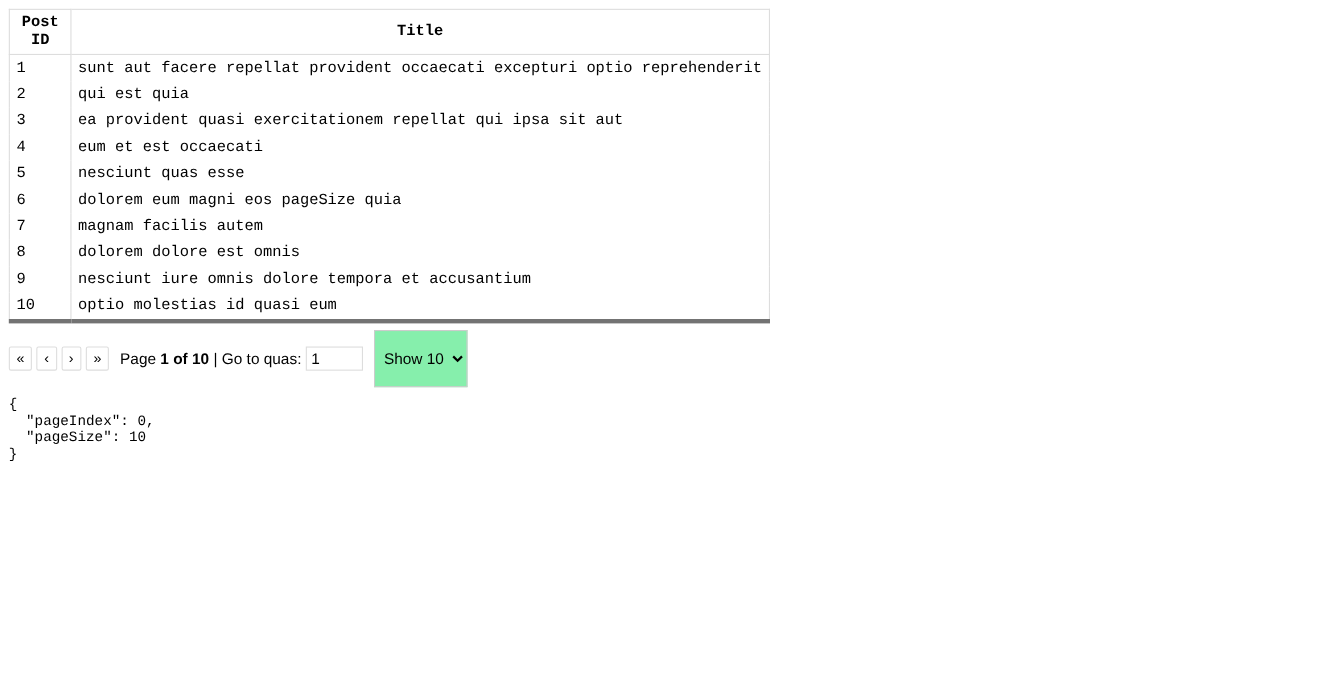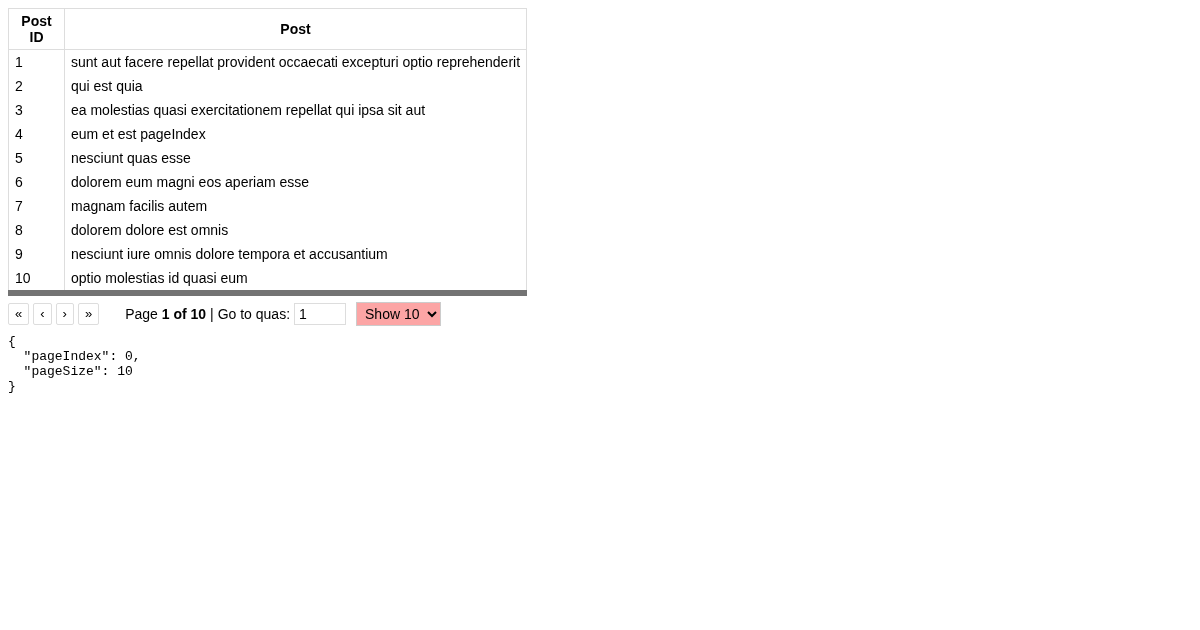--- a/index.html
+++ b/index.html
@@ -8,36 +8,37 @@
     body {
       margin: 0;
       padding: 8px;
       font-family: -apple-system, BlinkMacSystemFont, "Segoe UI", Helvetica, Arial, sans-serif;
       font-size: 14px;
       color: #000;
       background: #fff;
     }
     table {
       border-collapse: collapse;
+      font-family: Liberation Mono, monospace;
     }
     thead th {
       border: 1px solid #ddd;
       padding: 4px 6px;
       font-weight: 700;
       text-align: center;
       background: #fff;
     }
     tbody td {
       border-left: 1px solid #ddd;
       border-right: 1px solid #ddd;
       padding: 4px 6px;
       text-align: left;
     }
     tbody tr:last-child td {
-      border-bottom: 6px solid #737373;
+      border-bottom: 4px solid #737373;
     }
     thead th:first-child {
       width: 56px;
     }
     .pagination {
       display: flex;
       align-items: center;
       gap: 4px;
       margin-top: 6px;
       flex-wrap: wrap;
@@ -46,81 +47,81 @@
       border: 1px solid #ddd;
       background: #fff;
       padding: 2px 6px;
       font-size: 13px;
       line-height: 16px;
       cursor: pointer;
       font-family: inherit;
       border-radius: 2px;
     }
     .pg-text {
-      margin-left: 22px;
+      margin-left: 6px;
     }
     .pg-strong {
       font-weight: 700;
     }
     .pg-input {
       width: 52px;
       border: 1px solid #ddd;
       padding: 2px 4px;
       font-size: 14px;
       font-family: inherit;
     }
     .pg-select {
       border: 1px solid #ccc;
-      background: #fca5a5;
-      padding: 2px 4px;
+      background: #86efac;
+      padding: 16px 4px;
       font-size: 14px;
       font-family: inherit;
       margin-left: 6px;
     }
     pre.debug {
       font-family: "Courier New", Courier, monospace;
       font-size: 13px;
       margin: 8px 0 0 0;
       white-space: pre;
     }
   </style>
 </head>
 <body>
 
 <table>
   <thead>
     <tr>
       <th>Post ID</th>
-      <th>Post</th>
+      <th>Title</th>
     </tr>
   </thead>
   <tbody id="table-body">
       <tr>
         <td>1</td>
         <td>sunt aut facere repellat provident occaecati excepturi optio reprehenderit</td>
       </tr>
       <tr>
         <td>2</td>
         <td>qui est quia</td>
       </tr>
       <tr>
         <td>3</td>
-        <td>ea molestias quasi exercitationem repellat qui ipsa sit aut</td>
+        <td>ea provident quasi exercitationem repellat qui ipsa sit aut</td>
       </tr>
       <tr>
         <td>4</td>
-        <td>eum et est pageIndex</td>
+        <td>eum et est occaecati</td>
       </tr>
       <tr>
         <td>5</td>
         <td>nesciunt quas esse</td>
       </tr>
       <tr>
         <td>6</td>
-        <td>dolorem eum magni eos aperiam esse</td>
+        <td>dolorem eum magni eos pageSize quia</td>
       </tr>
       <tr>
         <td>7</td>
         <td>magnam facilis autem</td>
       </tr>
       <tr>
         <td>8</td>
         <td>dolorem dolore est omnis</td>
       </tr>
       <tr>

